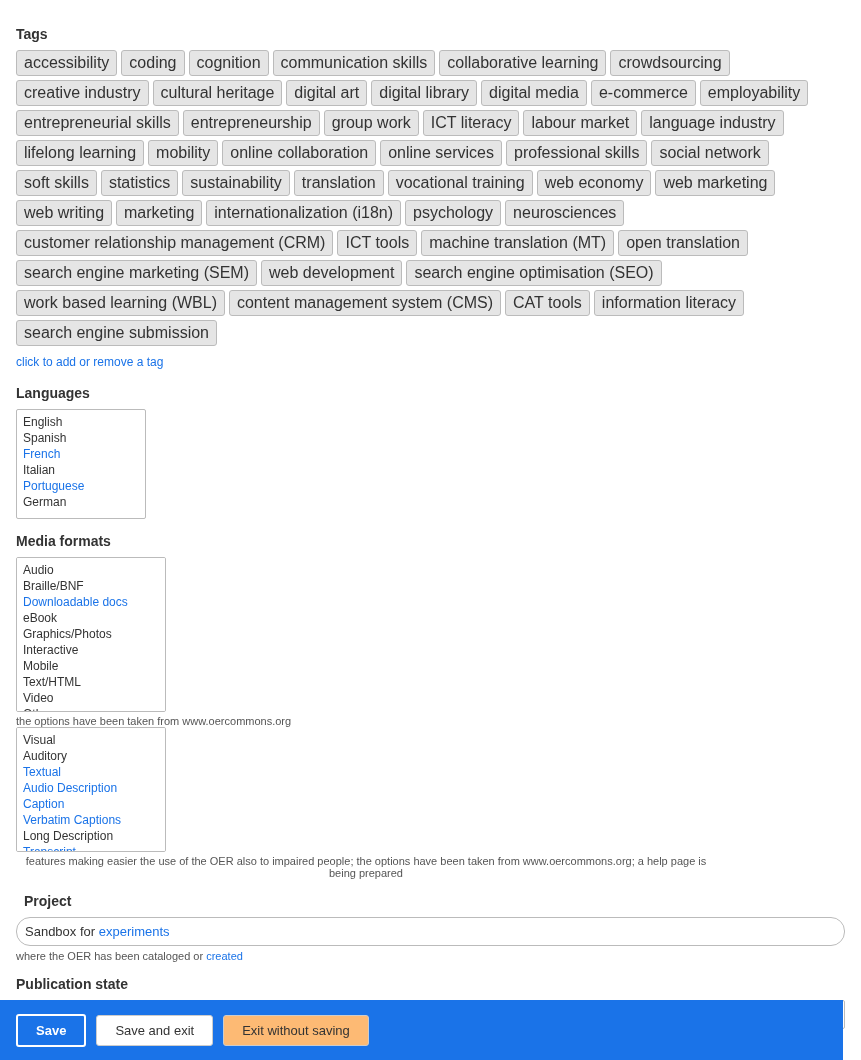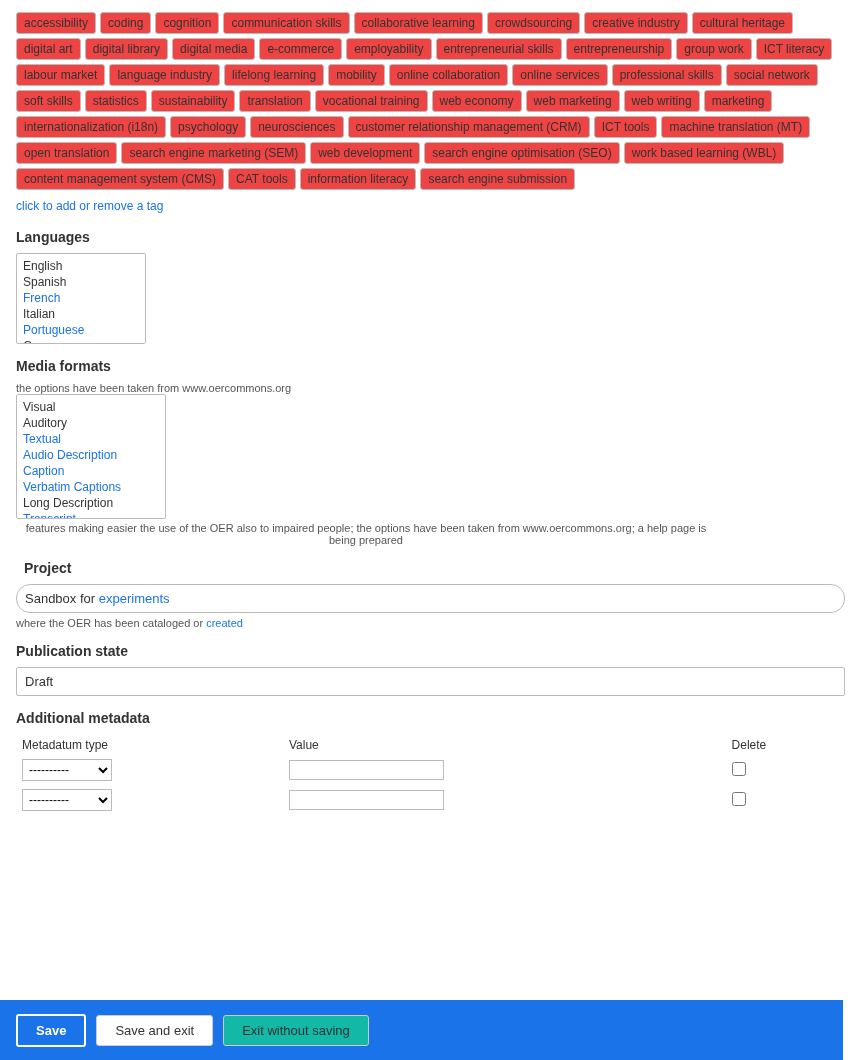--- a/index.html
+++ b/index.html
@@ -24,37 +24,37 @@
     .tags-container {
       display: flex;
       flex-wrap: wrap;
       gap: 4px;
       margin-bottom: 6px;
     }
     .tag {
       border: 1px solid #bbb;
       border-radius: 3px;
       padding: 3px 7px;
-      font-size: 12px;
-      background: #ef4444;
+      font-size: 16px;
+      background: #e5e5e5;
       cursor: pointer;
       white-space: nowrap;
     }
     .click-to-add {
       color: #1a73e8;
       font-size: 12px;
       cursor: pointer;
       margin-top: 3px;
       display: inline-block;
     }
     .list-box {
       border: 1px solid #bbb;
       border-radius: 2px;
       width: 130px;
-      height: 91px;
+      height: 110px;
       overflow-y: scroll;
       padding: 4px;
       background: #fff;
       font-size: 12px;
     }
     .list-box-media {
       height: 155px;
       width: 150px;
     }
     .list-box-accessibility {
@@ -141,21 +141,21 @@
     .btn-save-exit {
       background: #fff;
       color: #333;
       border: 1px solid #ccc;
       border-radius: 3px;
       padding: 7px 18px;
       font-size: 13px;
       cursor: pointer;
     }
     .btn-exit {
-      background: #14b8a6;
+      background: #fdba74;
       color: #333;
       border: 1px solid #ccc;
       border-radius: 3px;
       padding: 7px 18px;
       font-size: 13px;
       cursor: pointer;
     }
     .project-input-wrap {
       width: 100%;
       border: 1px solid #bbb;
@@ -168,20 +168,21 @@
     .project-input-wrap .blue-text {
       color: #1a73e8;
     }
   </style>
 </head>
 <body>
 
 <div class="page-wrapper">
 
   
+  <div class="section-title">Tags</div>
   <div class="tags-container" id="tags-container">
       <span class="tag">accessibility</span>
       <span class="tag">coding</span>
       <span class="tag">cognition</span>
       <span class="tag">communication skills</span>
       <span class="tag">collaborative learning</span>
       <span class="tag">crowdsourcing</span>
       <span class="tag">creative industry</span>
       <span class="tag">cultural heritage</span>
       <span class="tag">digital art</span>
@@ -234,20 +235,32 @@
       <div>English</div>
       <div>Spanish</div>
       <div class="selected-blue">French</div>
       <div>Italian</div>
       <div class="selected-blue">Portuguese</div>
       <div>German</div>
     </div>
 
   
   <div class="section-title" style="margin-top:14px;">Media formats</div>
+  <div class="list-box list-box-media" id="media-formats-listbox">
+      <div>Audio</div>
+      <div>Braille/BNF</div>
+      <div class="selected-blue">Downloadable docs</div>
+      <div>eBook</div>
+      <div>Graphics/Photos</div>
+      <div>Interactive</div>
+      <div>Mobile</div>
+      <div>Text/HTML</div>
+      <div>Video</div>
+      <div>Other</div>
+    </div>
   <div class="hint-text" id="media-hint">the options have been taken from www.oercommons.org</div>
 
   
   <div class="list-box list-box-accessibility" id="accessibility-listbox">
       <div>Visual</div>
       <div>Auditory</div>
       <div class="selected-blue">Textual</div>
       <div class="selected-blue">Audio Description</div>
       <div class="selected-blue">Caption</div>
       <div class="selected-blue">Verbatim Captions</div>

